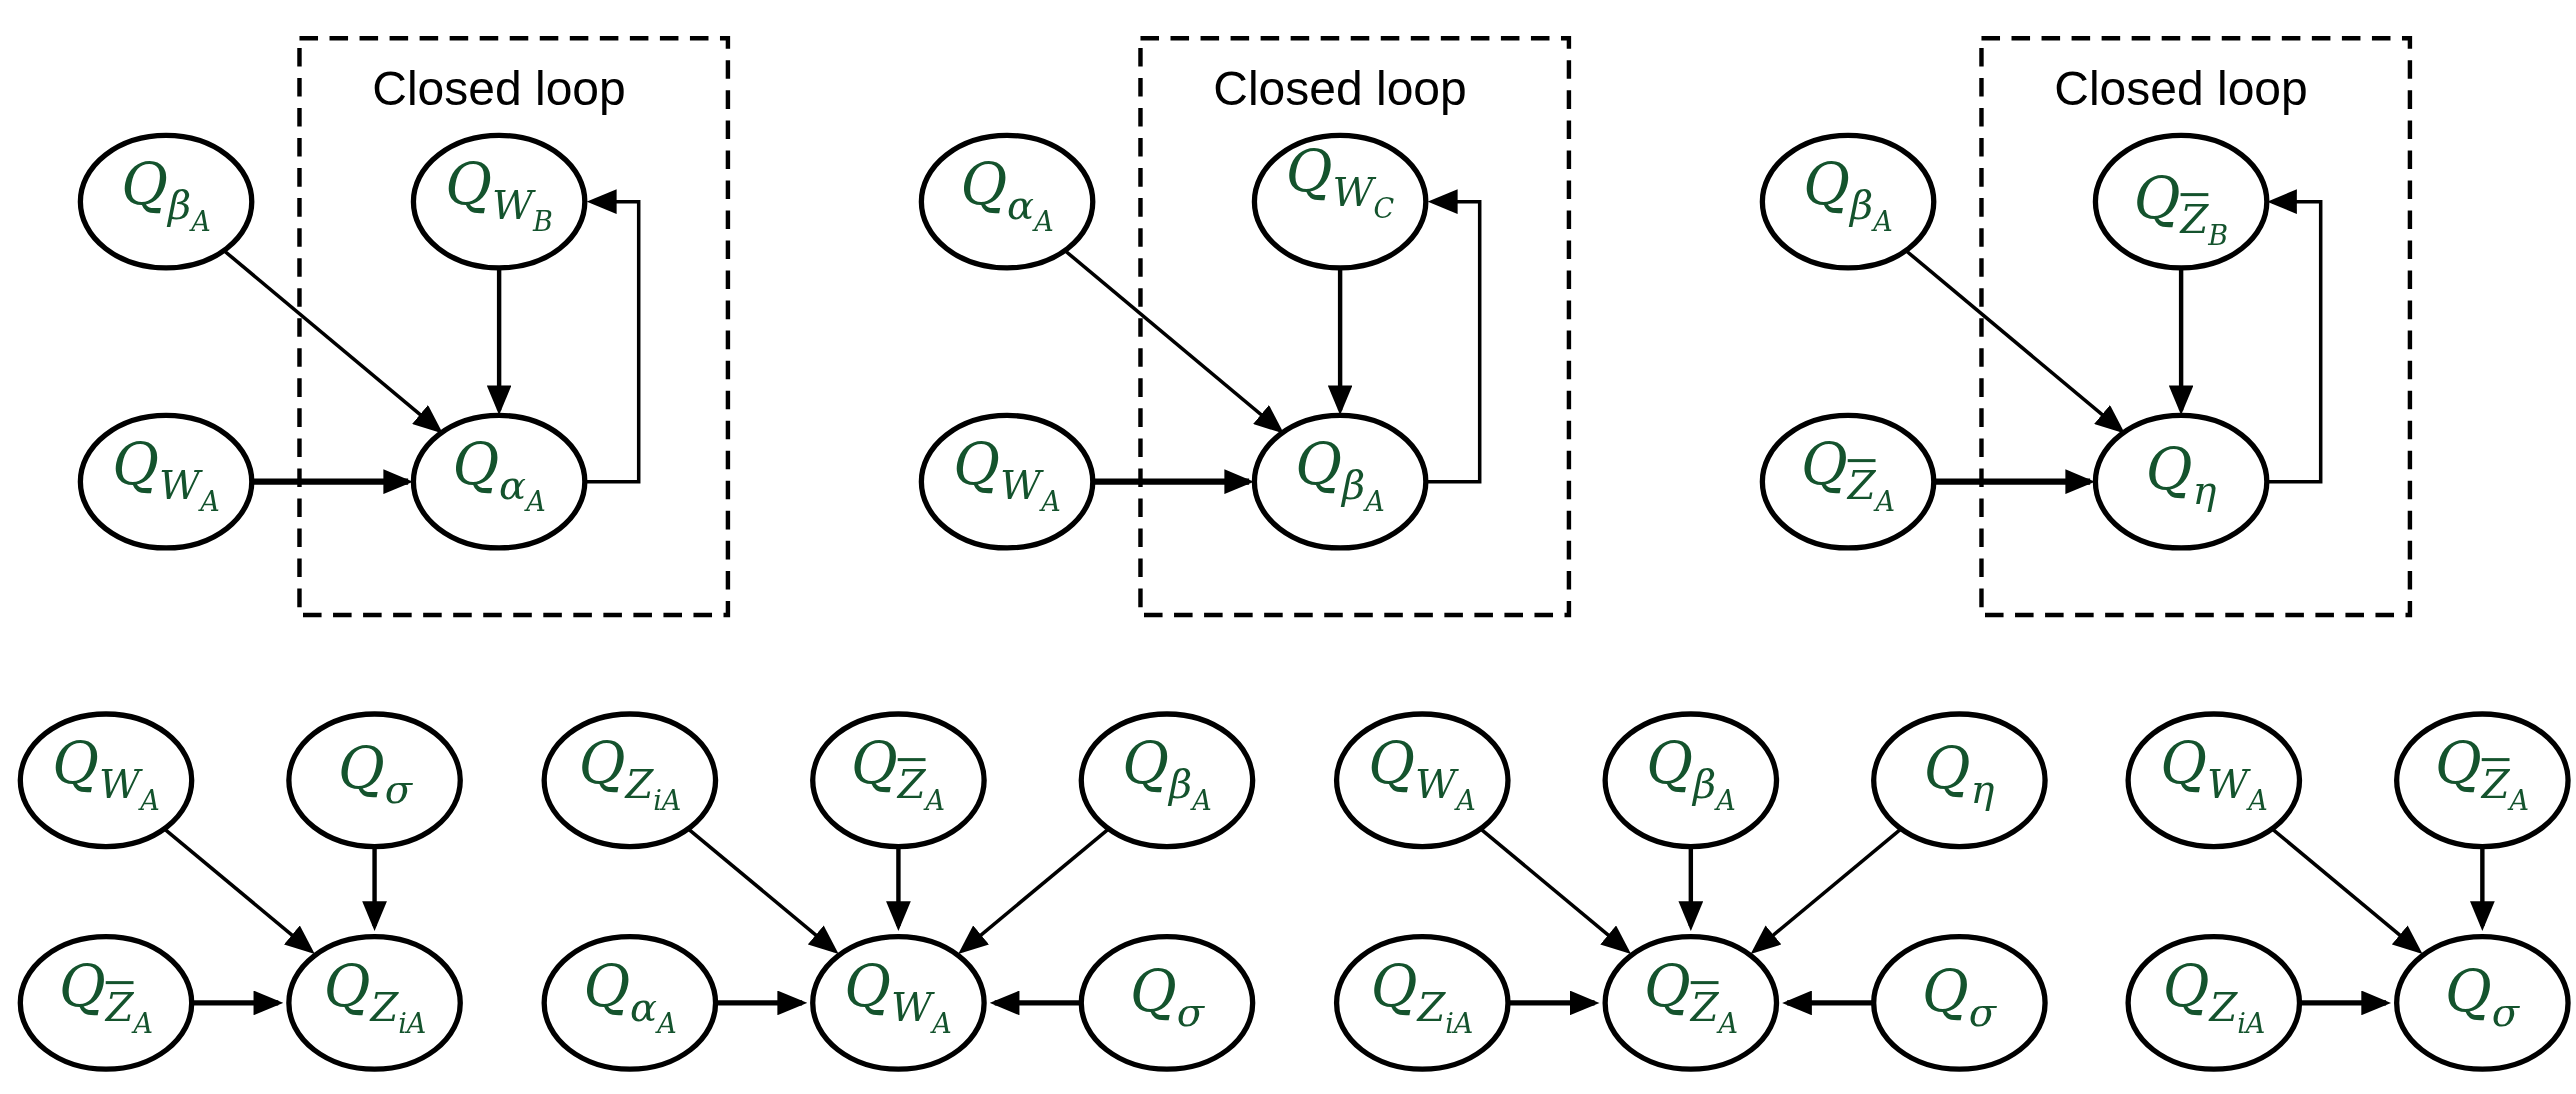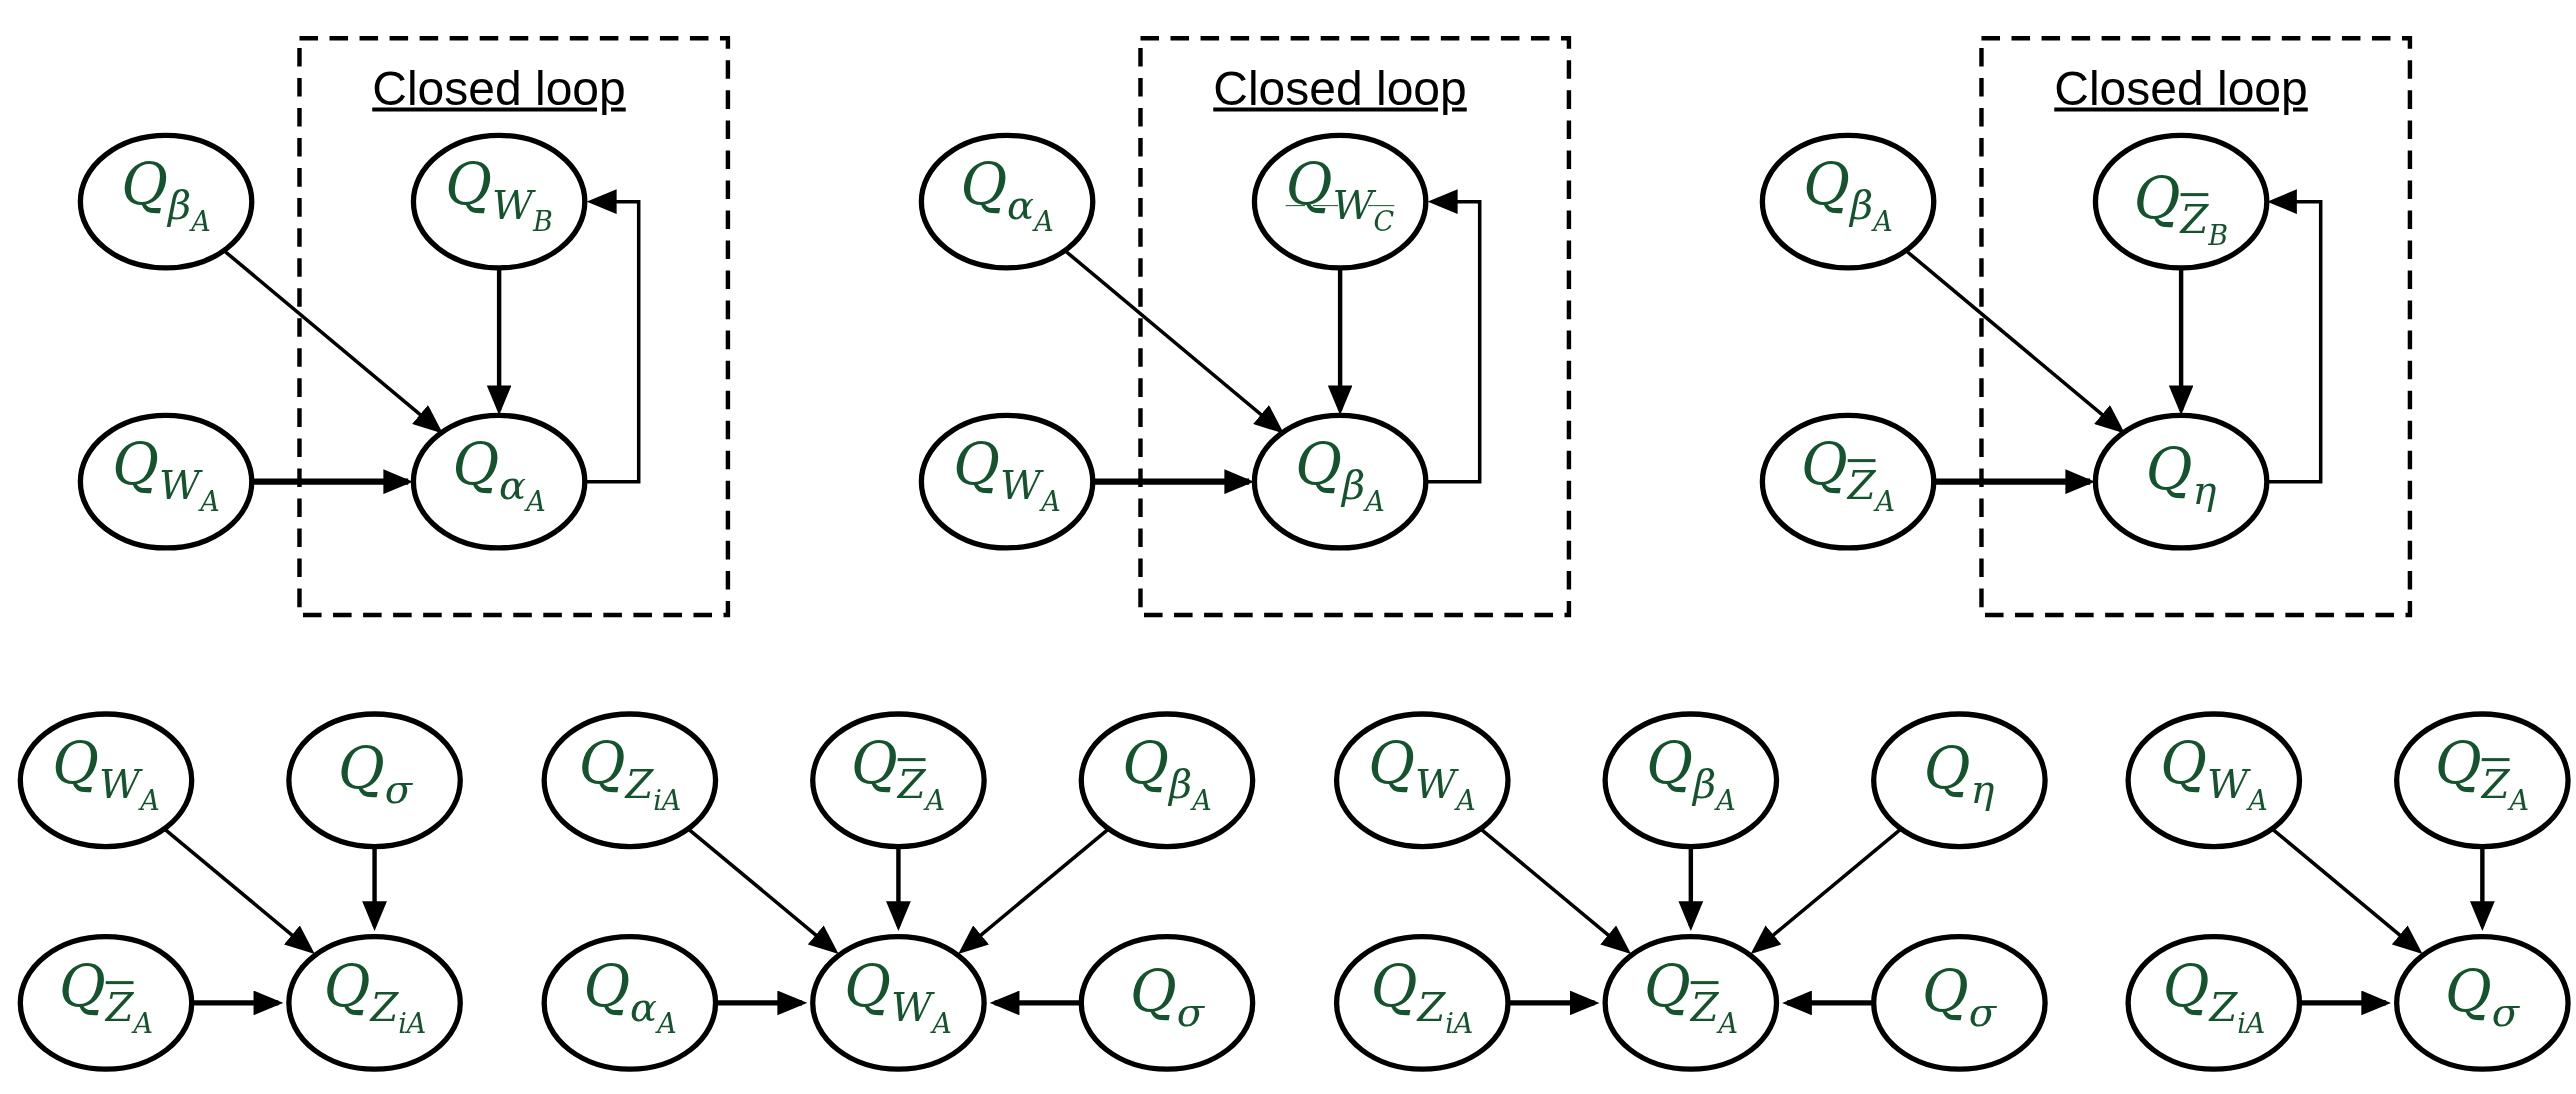--- a/index.html
+++ b/index.html
@@ -5,21 +5,21 @@
   html,body{margin:0;padding:0;background:#ffffff;}
   body{width:2576px;height:1095px;overflow:hidden;}
   #stage{position:relative;width:2576px;height:1095px;background:#ffffff;}
   #edges-svg{position:absolute;left:0;top:0;width:2576px;height:1095px;}
   #labels{position:absolute;left:0;top:0;width:2576px;height:1095px;pointer-events:none;}
   .node-label{position:absolute;transform:translate(-50%,-58%);white-space:nowrap;color:#14532d;}
   .lq{font:italic 400 57px "DejaVu Serif","Liberation Serif",serif;}
   .l1{font:italic 400 40px "DejaVu Serif","Liberation Serif",serif;vertical-align:-15px;}
   .l2{font:italic 400 27px "DejaVu Serif","Liberation Serif",serif;vertical-align:-27px;}
   .ol{text-decoration:overline;text-decoration-thickness:3.1px;}
-  .loop-title{position:absolute;transform:translate(-50%,-50%);font:400 48px "Liberation Sans",sans-serif;color:#000;text-decoration:underline;}
+  .loop-title{position:absolute;transform:translate(-50%,-50%);font:400 48px "Liberation Sans",sans-serif;color:#000;}
 </style>
 </head>
 <body>
 
 <div id="stage">
   <svg id="edges-svg" viewBox="0 0 2916 1239">
       <defs>
         <marker id="arrow" viewBox="0 0 12 10" refX="10" refY="5" markerWidth="34" markerHeight="28" markerUnits="userSpaceOnUse" orient="auto">
           <path d="M0,0 L12,5 L0,10 Z" fill="#000000"></path>
         </marker>
@@ -89,21 +89,21 @@
       <polyline points="2603,1135 2701,1135" fill="none" stroke="#000000" stroke-width="6" marker-end="url(#arrow)"></polyline>
     </svg>
   <div id="labels">
       <div class="loop-title" style="left: 499px; top: 88px;">Closed loop</div>
       <div class="node-label" style="left: 166px; top: 201px;"><span class="lq">Q</span><span class="l1">β</span><span class="l2">A</span></div>
       <div class="node-label" style="left: 499px; top: 201px; text-align: right;"><span class="lq">Q</span><span class="l1">W</span><span class="l2">B</span></div>
       <div class="node-label" style="left: 166px; top: 481px;"><span class="lq">Q</span><span class="l1">W</span><span class="l2">A</span></div>
       <div class="node-label" style="left: 499px; top: 481px;"><span class="lq">Q</span><span class="l1">α</span><span class="l2">A</span></div>
       <div class="loop-title" style="left: 1340px; top: 88px;">Closed loop</div>
       <div class="node-label" style="left: 1007px; top: 201px;"><span class="lq">Q</span><span class="l1">α</span><span class="l2">A</span></div>
-      <div class="node-label" style="left: 1340px; top: 201px; text-decoration: underline;"><span class="lq">Q</span><span class="l1">W</span><span class="l2">C</span></div>
+      <div class="node-label" style="left: 1340px; top: 188px;"><span class="lq">Q</span><span class="l1">W</span><span class="l2">C</span></div>
       <div class="node-label" style="left: 1007px; top: 481px;"><span class="lq">Q</span><span class="l1">W</span><span class="l2">A</span></div>
       <div class="node-label" style="left: 1340px; top: 481px;"><span class="lq">Q</span><span class="l1">β</span><span class="l2">A</span></div>
       <div class="loop-title" style="left: 2181px; top: 88px;">Closed loop</div>
       <div class="node-label" style="left: 1848px; top: 201px;"><span class="lq">Q</span><span class="l1">β</span><span class="l2">A</span></div>
       <div class="node-label" style="left: 2181px; top: 209px; margin-top: 6px;"><span class="lq">Q</span><span class="l1 ol">Z</span><span class="l2">B</span></div>
       <div class="node-label" style="left: 1848px; top: 481px;"><span class="lq">Q</span><span class="l1 ol">Z</span><span class="l2">A</span></div>
       <div class="node-label" style="left: 2181px; top: 481px;"><span class="lq">Q</span><span class="l1">η</span></div>
       <div class="node-label" style="left: 106px; top: 780px;"><span class="lq">Q</span><span class="l1">W</span><span class="l2">A</span></div>
       <div class="node-label" style="left: 375px; top: 780px;"><span class="lq">Q</span><span class="l1">σ</span></div>
       <div class="node-label" style="left: 106px; top: 1003px;"><span class="lq">Q</span><span class="l1 ol">Z</span><span class="l2">A</span></div>

